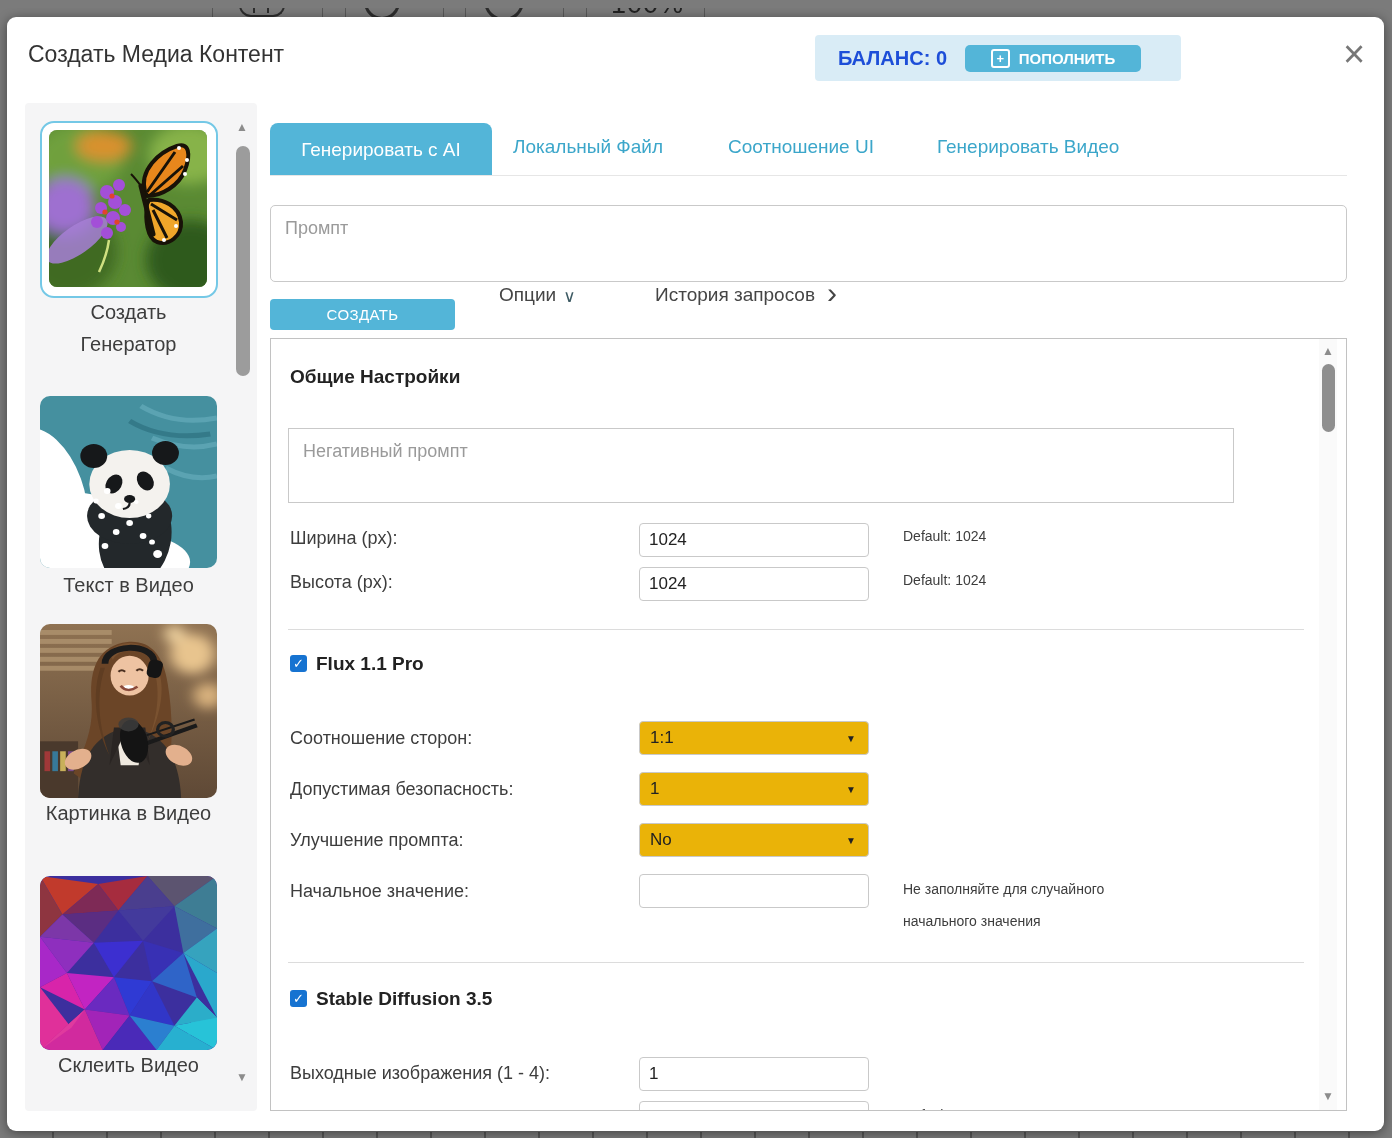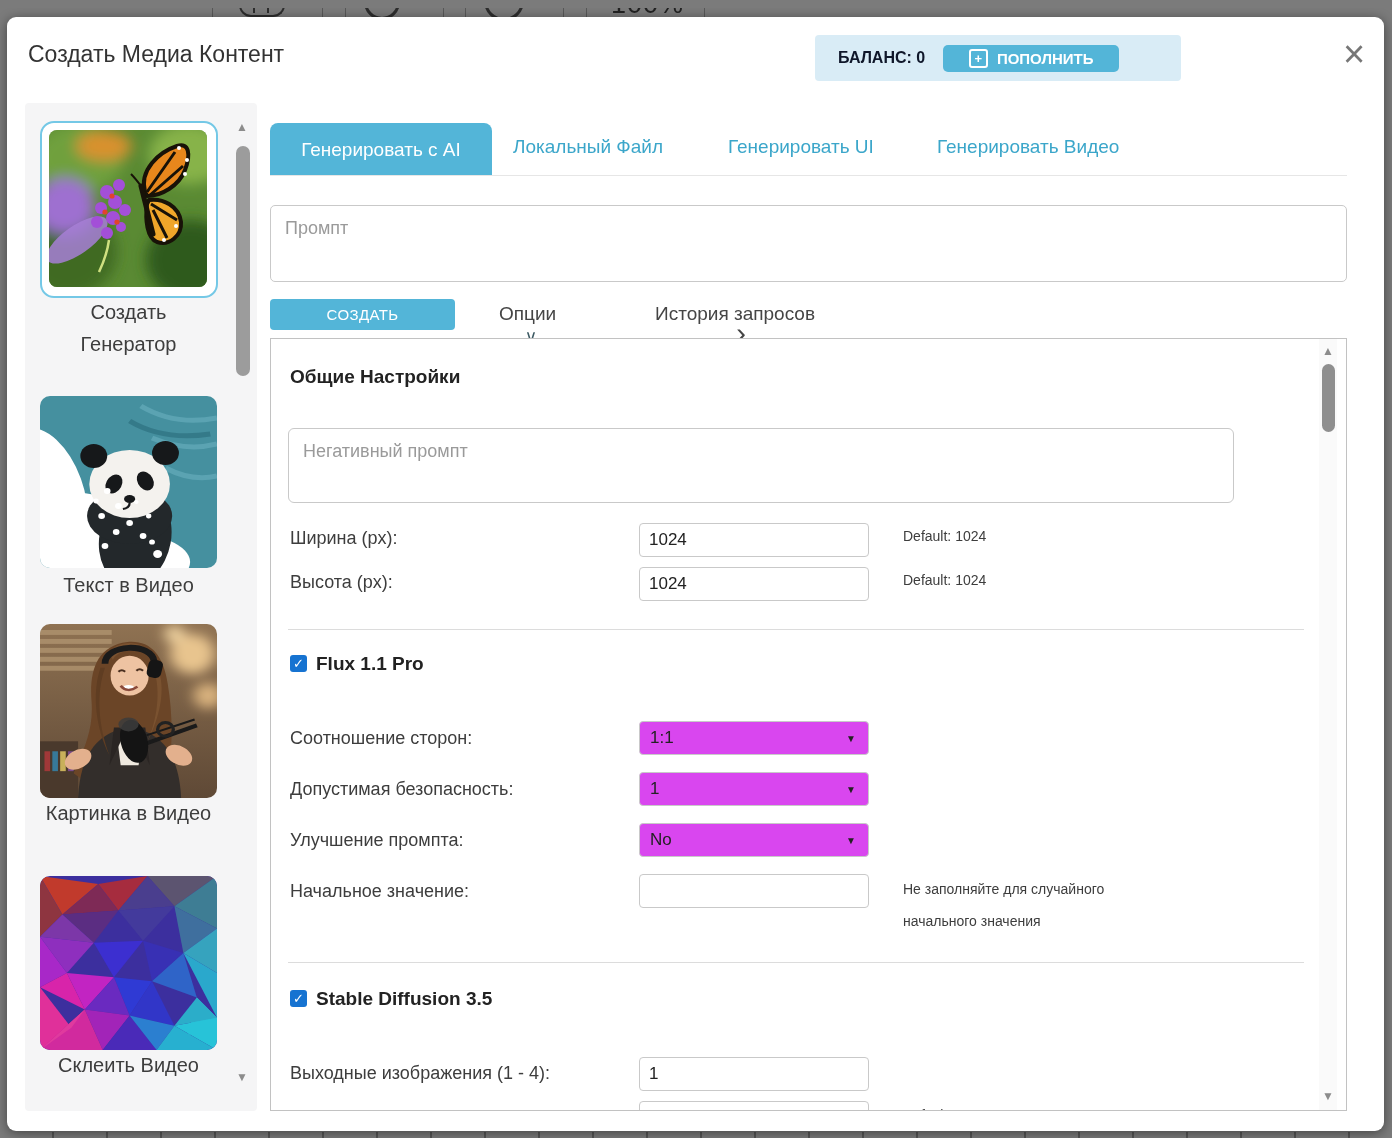--- a/index.html
+++ b/index.html
@@ -15,21 +15,21 @@
   .tb-zoom{position:absolute;left:611px;top:-19px;font-size:27px;color:#222;letter-spacing:1px;}
   .bottom-ticks{left:0;top:1124px;width:1392px;height:14px;z-index:1;
     background:repeating-linear-gradient(90deg,rgba(0,0,0,0) 0 52px,rgba(40,40,40,.45) 52px 54px);}
   
   .modal{left:7px;top:9px;width:1377px;height:1114px;background:#fff;border-radius:9px;
          box-shadow:0 2px 12px rgba(0,0,0,.45);z-index:2;}
   .z{z-index:3;}
   .title{left:28px;top:33px;font-size:23px;color:#333;}
   .balance-pill{left:815px;top:27px;width:366px;height:46px;background:#d9ecf6;border-radius:4px;
     display:flex;align-items:center;padding-left:23px;box-sizing:border-box;}
-  .balance-txt{font-size:16px;font-weight:bold;color:#0f172a;}
+  .balance-txt{font-size:20px;font-weight:bold;color:#1d4ed8;}
   .topup{margin-left:18px;width:176px;height:27px;background:#53b5d8;border:none;border-radius:5px;
     color:#fff;font-size:15px;font-weight:bold;display:flex;align-items:center;justify-content:center;cursor:pointer;
     font-family:inherit;}
   .plusbox{display:inline-flex;align-items:center;justify-content:center;width:15px;height:15px;border:2px solid #fff;
     border-radius:3px;font-size:13px;font-weight:bold;margin-right:9px;line-height:1;}
   .close{left:1332px;top:24px;width:44px;height:44px;font-size:38px;color:#777;text-align:center;line-height:44px;cursor:pointer;}
   
   .sidebar{left:25px;top:95px;width:232px;height:1008px;background:#f5f5f6;border-radius:4px;}
   .side-item{position:absolute;left:25px;width:207px;cursor:pointer;}
   .thumb-card{position:absolute;left:15px;top:8px;width:178px;height:177px;background:#fff;
@@ -45,34 +45,34 @@
     display:flex;align-items:center;justify-content:center;color:#fff;font-size:19px;cursor:pointer;}
   .tab{top:128px;font-size:19px;color:#3ba6ca;cursor:pointer;}
   .tab-underline{left:270px;top:167px;width:1077px;height:1px;background:#e6e6e6;}
   textarea{font-family:inherit;box-sizing:border-box;border:1px solid #c9c9c9;border-radius:5px;
     padding:12px 14px;font-size:18px;color:#222;resize:none;outline:none;}
   textarea::placeholder{color:#9a9a9a;opacity:1;}
   .prompt{left:270px;top:197px;width:1077px;height:77px;}
   .create-btn{left:270px;top:291px;width:185px;height:31px;background:#53b5d8;border:none;border-radius:4px;
     color:#fff;font-size:15px;letter-spacing:.4px;display:flex;align-items:center;justify-content:center;cursor:pointer;
     font-family:inherit;}
-  .linklike{top:295px;font-size:19px;color:#454545;display:flex;align-items:center;cursor:pointer;flex-direction:column;}
+  .linklike{top:276px;font-size:19px;color:#454545;display:flex;align-items:center;cursor:pointer;}
   .chev-d{font-size:17px;margin-left:7px;color:#3d5a63;transform:translateY(1px);}
   .chev-r{font-size:30px;margin-left:12px;color:#454545;line-height:20px;transform:translateY(-2px);}
   
   .panel{left:270px;top:330px;width:1077px;height:773px;border:1px solid #c2c2c2;background:#fff;overflow:hidden;box-sizing:border-box;}
   .panel .abs{position:absolute;}
   .sec-head{font-size:19px;font-weight:bold;color:#222;}
-  .negprompt{left:17px;top:89px;width:946px;height:75px;border-radius:6px;}
+  .negprompt{left:17px;top:89px;width:946px;height:75px;border-radius:0;}
   .f-label{font-size:18px;color:#3d3d3d;white-space:nowrap;}
   .f-default{font-size:14px;color:#3d3d3d;white-space:nowrap;}
   .f-input{position:absolute;left:368px;width:230px;height:34px;box-sizing:border-box;border:1px solid #c9c9c9;
     border-radius:4px;font-size:17px;padding:0 9px;color:#222;font-family:inherit;outline:none;}
   .selectbox{position:absolute;left:368px;width:230px;height:34px;box-sizing:border-box;border:1px solid #c9c9c9;
-    border-radius:4px;background:#d946ef;display:flex;align-items:center;cursor:pointer;}
+    border-radius:4px;background:#eab308;display:flex;align-items:center;cursor:pointer;}
   .selectbox .val{font-size:17px;color:#222;margin-left:10px;flex:1;}
   .selectbox .caret{font-size:10px;color:#222;margin-right:12px;}
   .hr{left:17px;width:1016px;height:1px;background:#dcdcdc;}
   .checkbox{width:17px;height:17px;background:#1673d1;border-radius:3px;display:flex;align-items:center;
     justify-content:center;color:#fff;font-size:13px;font-weight:bold;cursor:pointer;}
   .model-title{font-size:19px;font-weight:bold;color:#222;}
   .p-track{left:1048px;top:0;width:18px;height:771px;background:#fafafa;}
 </style>
 </head>
 <body>
@@ -311,21 +311,21 @@
     </div>
     <div class="side-label" style="top:186px">Склеить Видео</div>
   </div>
 
   <div class="abs z sb-arrow" style="left:233px;top:112px;">▲</div>
   <div class="abs z sb-thumb" style="left:236px;top:138px;width:14px;height:230px;"></div>
   <div class="abs z sb-arrow" style="left:233px;top:1062px;">▼</div>
 
   <div class="abs z tab-active">Генерировать с AI</div>
   <div class="abs z tab" style="left:513px">Локальный Файл</div>
-  <div class="abs z tab" style="left:728px">Генерировать UI</div>
+  <div class="abs z tab" style="left:728px">Соотношение UI</div>
   <div class="abs z tab" style="left:937px">Генерировать Видео</div>
   <div class="abs z tab-underline"></div>
 
   <textarea class="abs z prompt" placeholder="Промпт" style=""></textarea>
   <button class="abs z create-btn">СОЗДАТЬ</button>
   <div class="abs z linklike" style="left:499px">
     <span>Опции</span>
     <span class="chev-d">∨</span>
   </div>
   <div class="abs z linklike" style="left:655px">

